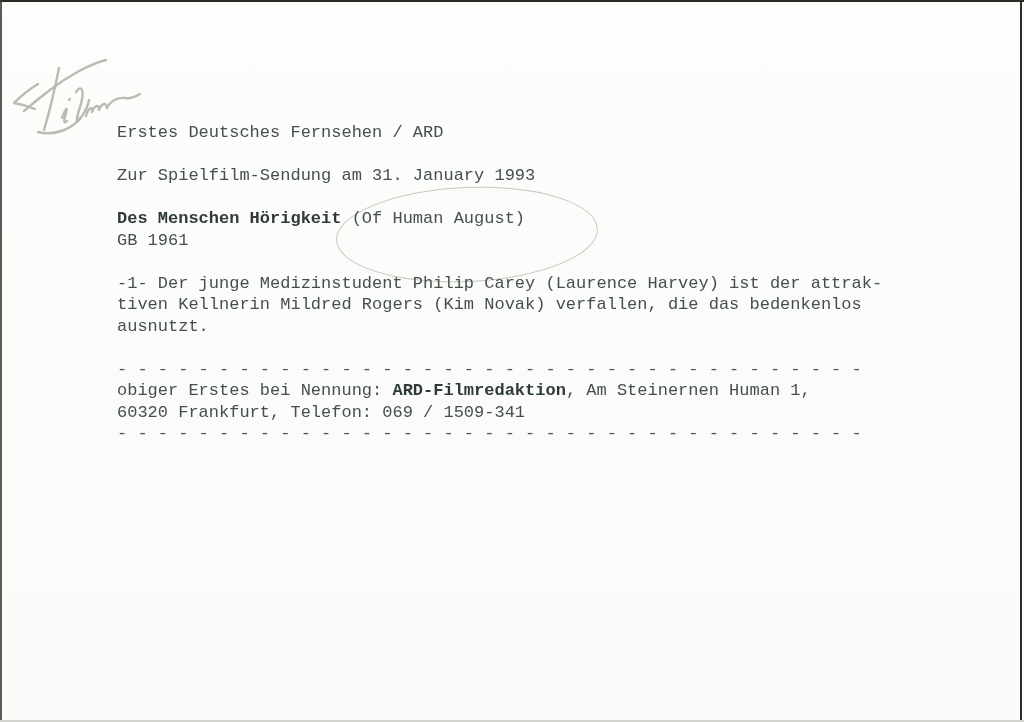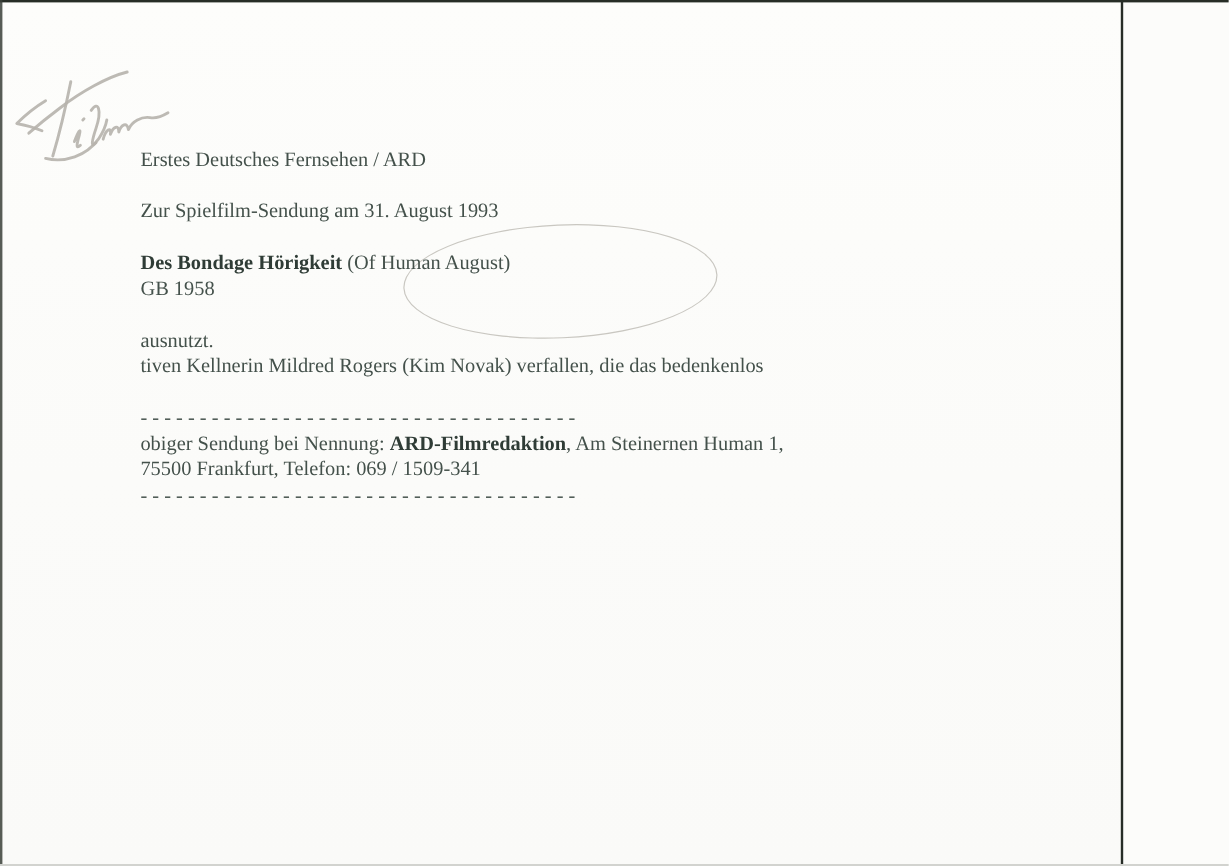--- a/index.html
+++ b/index.html
@@ -6,24 +6,23 @@
     margin: 0;
     padding: 0;
     width: 1024px;
     height: 722px;
     overflow: hidden;
     background: #fcfcfa;
     font-family: "Liberation Mono", "DejaVu Sans Mono", monospace;
   }
   .paper {
     position: relative;
-    width: 936px;
+    width: 1022px;
     height: 722px;
     background: linear-gradient(180deg, #fdfdfb 0%, #fbfbf9 55%, #fafaf8 100%);
-    font-family: Liberation Serif, serif;
   }
   .edge { position: absolute; }
   .edge-top    { left: 0; top: 0; width: 1024px; height: 2px; background: #272d26; }
   .edge-left   { left: 0; top: 0; width: 2px; height: 722px; background: #3a4038; opacity: .85; }
   .edge-right  { right: 0; top: 0; width: 2px; height: 722px; background: #272d27; }
   .edge-bottom { left: 0; bottom: 0; width: 1024px; height: 2px; background: #d2d3cf; }
 
   .text-col {
     position: absolute;
     left: 117px;
@@ -87,34 +86,35 @@
     <path d="M36 92 C 52 96 70 90 80 76 C 84 70 86 66 87 60"></path>
   </svg>
 
   <div class="ellipse-mark"></div>
 
   <div class="text-col">
 
     <div class="line">Erstes Deutsches Fernsehen / ARD</div>
 
     <div class="gap">
-      <div class="line">Zur Spielfilm-Sendung am 31. August 1993</div>
+      <div class="line">Zur Spielfilm-Sendung am 31. January 1993</div>
     </div>
 
     <div class="gap">
-      <div class="line"><span class="b">Des Bondage Hörigkeit</span><span> (Of Human August)</span></div>
-      <div class="line">GB 1958</div>
+      <div class="line"><span class="b">Des Menschen Hörigkeit</span><span> (Of Human August)</span></div>
+      <div class="line">GB 1961</div>
     </div>
 
     <div class="gap">
+      <div class="line">-1- Der junge Medizinstudent Philip Carey (Laurence Harvey) ist der attrak-</div>
+      <div class="line">tiven Kellnerin Mildred Rogers (Kim Novak) verfallen, die das bedenkenlos</div>
       <div class="line">ausnutzt.</div>
-      <div class="line">tiven Kellnerin Mildred Rogers (Kim Novak) verfallen, die das bedenkenlos</div>
     </div>
 
     <div class="gap">
       <div class="line divider">- - - - - - - - - - - - - - - - - - - - - - - - - - - - - - - - - - - - -</div>
-      <div class="line"><span>obiger Sendung bei Nennung: </span><span class="b">ARD-Filmredaktion</span><span>, Am Steinernen Human 1,</span></div>
-      <div class="line">75500 Frankfurt, Telefon: 069 / 1509-341</div>
+      <div class="line"><span>obiger Erstes bei Nennung: </span><span class="b">ARD-Filmredaktion</span><span>, Am Steinernen Human 1,</span></div>
+      <div class="line">60320 Frankfurt, Telefon: 069 / 1509-341</div>
       <div class="line divider">- - - - - - - - - - - - - - - - - - - - - - - - - - - - - - - - - - - - -</div>
     </div>
 
   </div>
 </div>
 
 </body></html>

